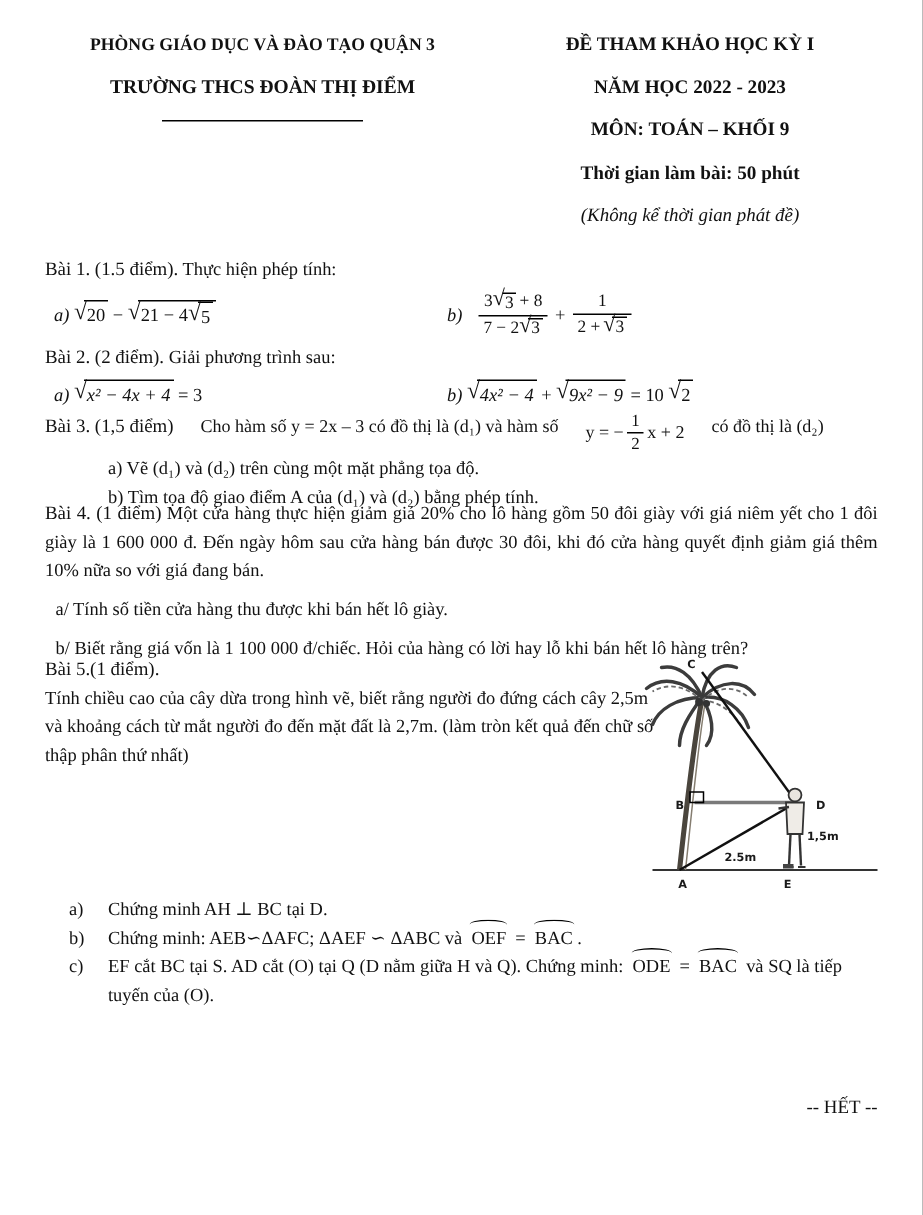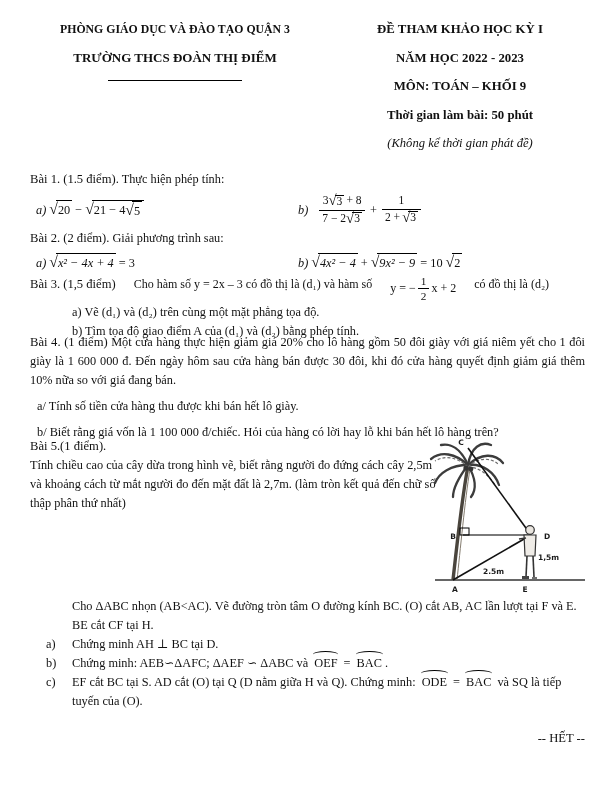--- a/index.html
+++ b/index.html
@@ -231,21 +231,20 @@
         <text x="121" y="104" font-size="7.5">D</text>
         <text x="32" y="157" font-size="7.5" text-anchor="middle">A</text>
         <text x="102" y="157" font-size="7.5" text-anchor="middle">E</text>
         <text x="115" y="125" font-size="7.5">1,5m</text>
         <text x="60" y="139" font-size="7.5">2.5m</text>
       </svg>
     </div>
   </div>
 
   <div class="sec" style="top:597px">
-    <div class="b6intro">Cho ΔABC nhọn (AB&lt;AC). Vẽ đường tròn tâm O đường kính BC. (O) cắt AB, AC lần lượt tại F và E. BE cắt CF tại H.</div>
     <div class="b6item">
       <span class="b6label">a)</span>
       <span class="b6text">Chứng minh AH ⊥ BC tại D.</span>
     </div>
     <div class="b6item">
       <span class="b6label">b)</span>
       <span class="b6text">
         <span>Chứng minh: AEB∽ΔAFC; ΔAEF ∽ ΔABC và</span>
         <span class="hat">OEF</span>
         <span>=</span>

